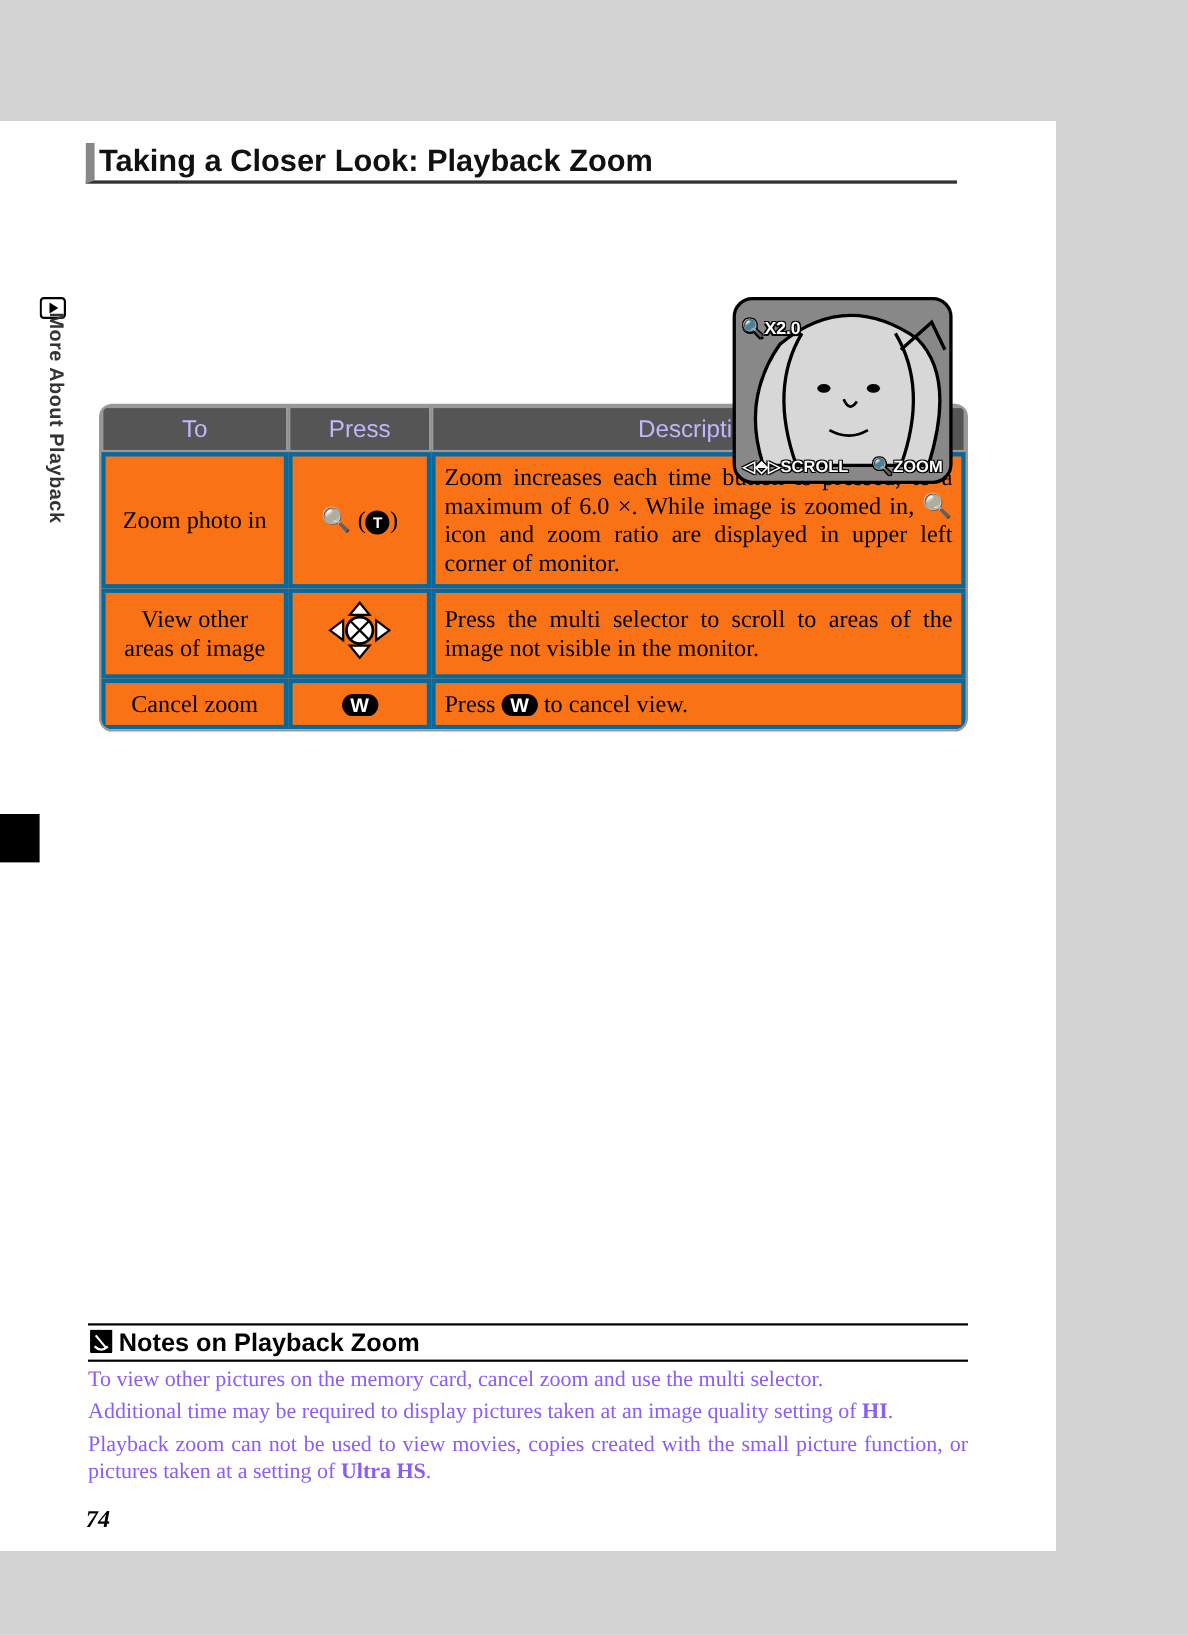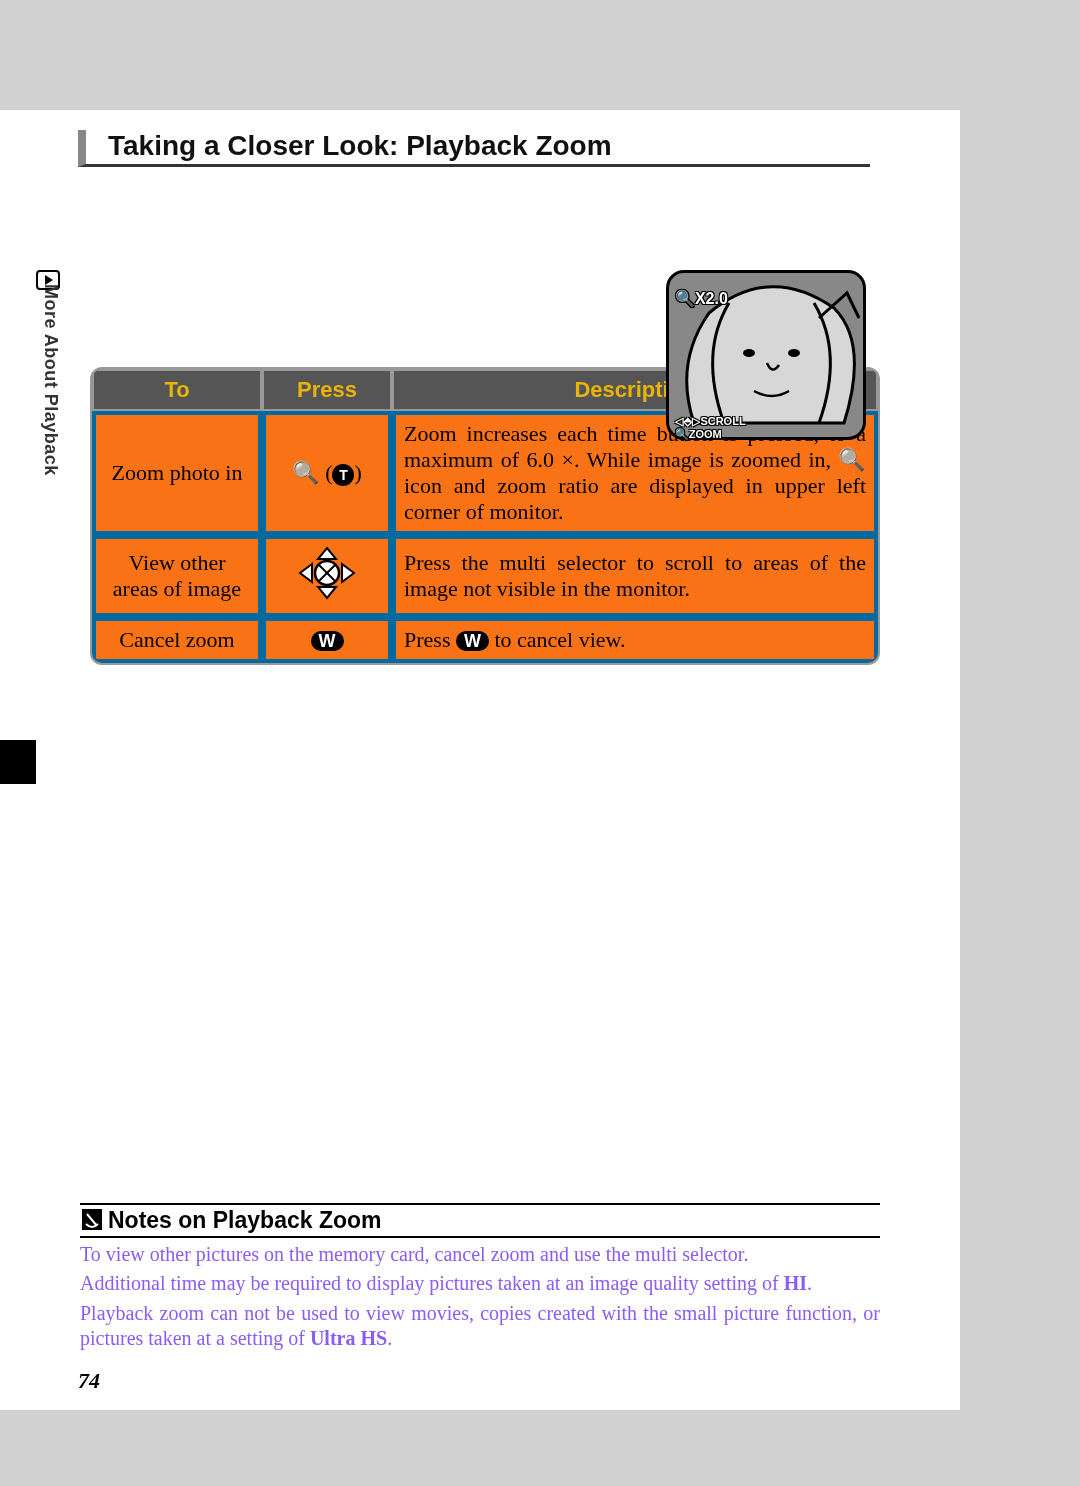--- a/index.html
+++ b/index.html
@@ -33,21 +33,21 @@
     width: 24px; height: 20px;
   }
   h1.section-title {
     font-size: 28px;
     font-weight: 700;
     border-bottom: 3px solid #333;
     padding-bottom: 2px;
     margin-bottom: 4px;
     margin-left: -12px;
     border-left: 8px solid #888;
-    padding-left: 22px;
+    padding-left: 4px;
     font-family: Arial, sans-serif;
     color: #111;
   }
   .intro {
     font-size: 23px;
     line-height: 1.35;
     color: #222;
     width: 560px;
   }
   .illus {
@@ -65,22 +65,22 @@
     border-collapse: separate;
     border-spacing: 0;
     margin-top: 20px;
     font-size: 22px;
     border: 2px solid #999;
     border-radius: 12px;
     overflow: hidden;
   }
   table.ops thead th {
     background: #555;
-    color: #eab308;
-    font-weight: 700;
+    color: #c4b5fd;
+    font-weight: 400;
     padding: 6px 4px;
     border: 2px solid #999;
     font-family: Arial, sans-serif;
   }
   table.ops td {
     border: 4px solid #0369a1;
     padding: 6px 8px;
     vertical-align: middle;
     background: #f97316;
   }
@@ -146,24 +146,24 @@
     font-family: Arial,sans-serif;
   }
   .illus-label-tl {
     position:absolute; left:6px; top:16px;
     font-size:16px; font-weight:700; color:#fff;
     text-shadow:1px 1px 0 #000,-1px -1px 0 #000,1px -1px 0 #000,-1px 1px 0 #000;
     font-family: Arial,sans-serif;
   }
   .illus-bar {
     position:absolute; left:0; right:0; bottom:0; height:22px;
-    font-size:11px; font-weight:700; color:#fff;
+    font-size:15px; font-weight:700; color:#fff;
     text-shadow:1px 1px 0 #000,-1px -1px 0 #000,1px -1px 0 #000,-1px 1px 0 #000;
     font-family: Arial,sans-serif;
-    display:flex; justify-content:space-between; padding:0 6px;flex-direction:column;
+    display:flex; justify-content:space-between; padding:0 6px;
   }
 </style>
 </head>
 <body>
 
 <div class="page">
 
   <svg class="playback-icon" viewBox="0 0 24 20">
     <rect x="1" y="1" width="22" height="18" rx="3" fill="none" stroke="#000" stroke-width="2"></rect>
     <path d="M9 5 L17 10 L9 15 Z" fill="#000"></path>

